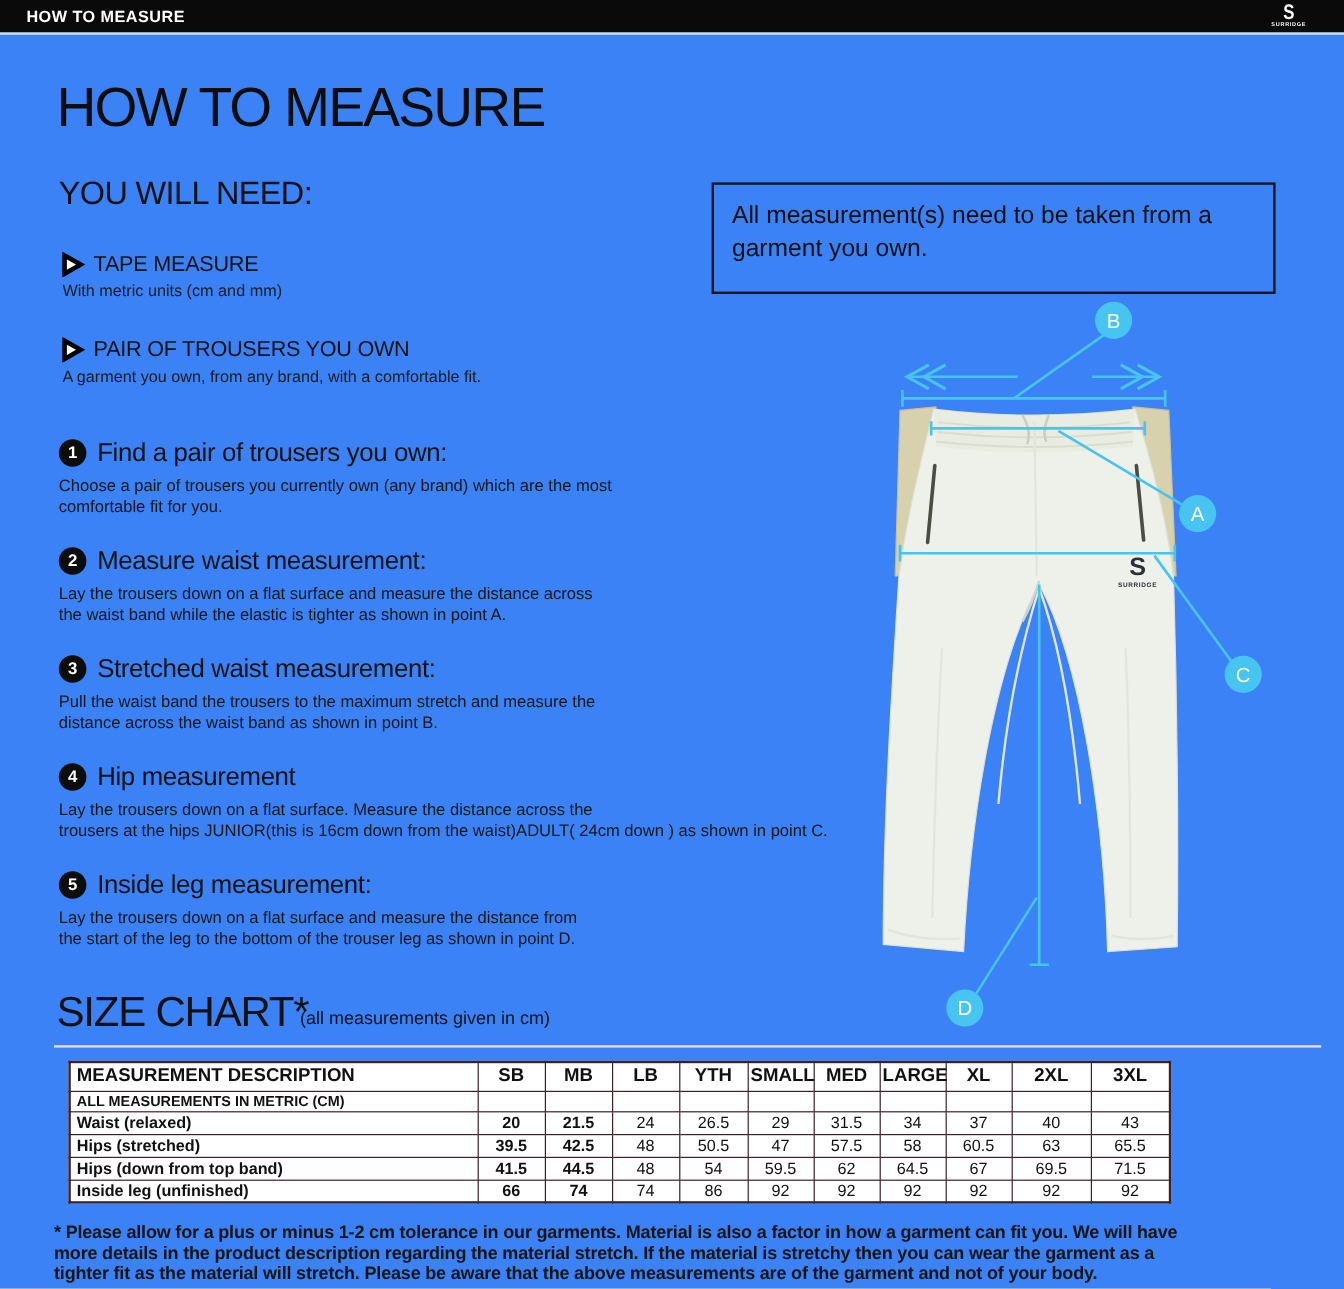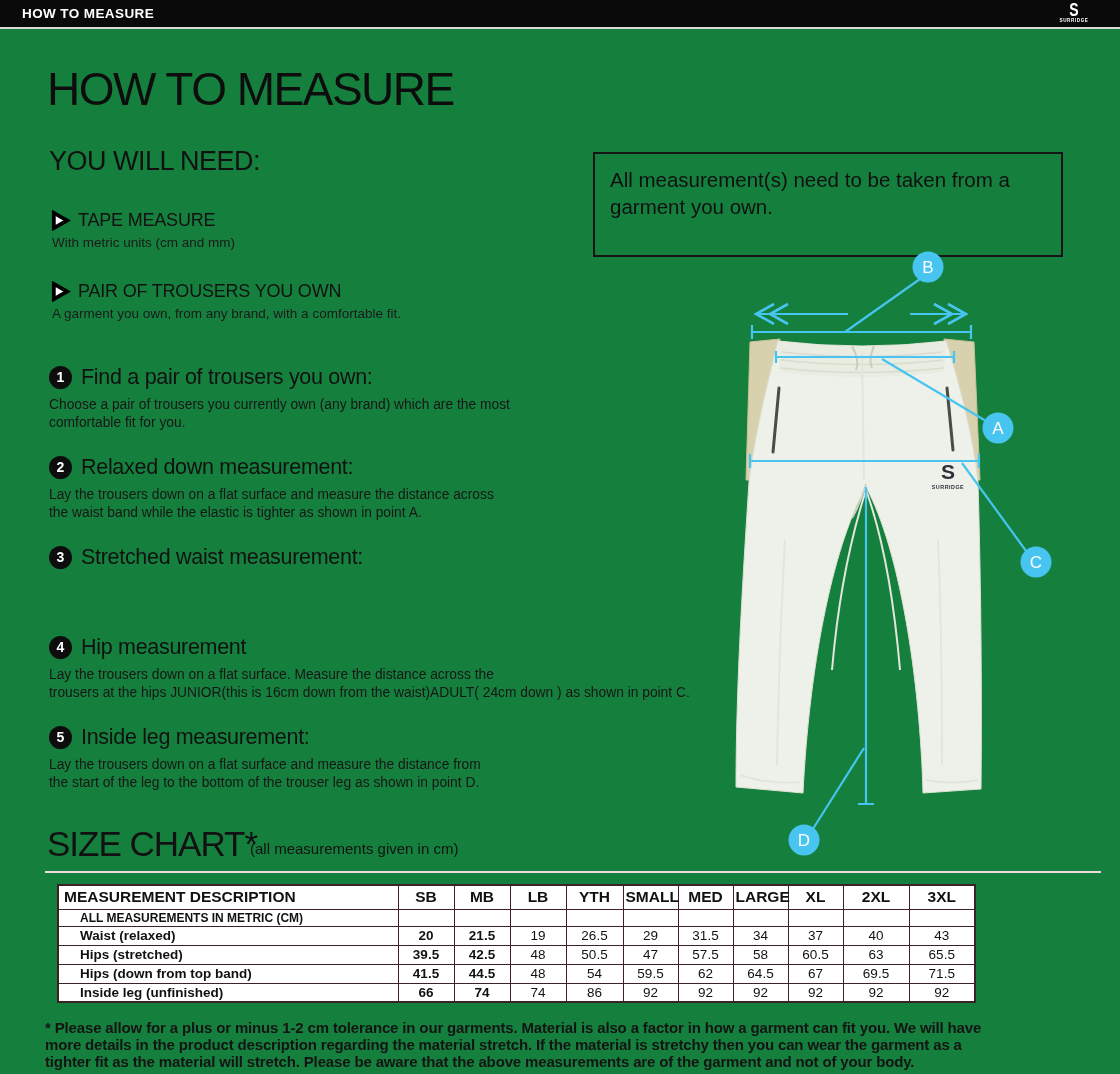--- a/index.html
+++ b/index.html
@@ -1,17 +1,17 @@
 <!DOCTYPE html>
 <html><head>
 <meta charset="utf-8">
 <style>
   * { margin:0; padding:0; box-sizing:border-box; }
   html,body { width:1120px; height:1074px; background:#fff; font-family:"Liberation Sans", sans-serif; color:#111; }
-  #page { position:relative; width:1120px; height:1074px; overflow:hidden; background:#15803d;text-decoration:underline; }
+  #page { position:relative; width:1120px; height:1074px; overflow:hidden; background:#3b82f6;text-decoration:underline; }
 
   
   .topbar { position:absolute; left:0; top:0; width:1120px; height:27px; background:#0a0a0a; }
   .topbar-title { position:absolute; left:22px; top:0; line-height:27px; color:#fff; font-size:13.5px; font-weight:bold; letter-spacing:.4px; }
   .topbar-logo { position:absolute; right:16px; top:1px; width:60px; height:25px; display:flex; flex-direction:column; align-items:center; justify-content:center; }
   .topbar-logo .s-glyph { color:#fff; font-size:14px; font-weight:bold; line-height:13px; transform:scaleY(1.25); }
   .topbar-logo .brand-word { color:#fff; font-size:4.6px; font-weight:bold; letter-spacing:.6px; margin-top:1.5px; }
   .topbar-underline { position:absolute; left:0; top:27px; width:1120px; height:2px; background:#d9d9d9; }
 
   .h1 { position:absolute; left:47px; top:62px; font-size:46px; font-weight:400; letter-spacing:-1.5px; color:#0d0d0d; }
@@ -23,36 +23,36 @@
   .need-item .desc { font-size:13.5px; margin-top:4px; margin-left:2px; color:#1a1a1a; }
   .tri-icon { width:21px; height:21px; flex:0 0 21px; }
 
   .steps { position:absolute; left:49px; top:365px; width:680px; }
   .step { position:relative; height:90px; }
   .step-head { display:flex; align-items:center; gap:9px; }
   .step-num { width:23px; height:23px; border-radius:50%; background:#0d0d0d; color:#fff; font-size:14px; font-weight:bold; text-align:center; line-height:23px; flex:0 0 23px; }
   .step-title { font-size:21.5px; font-weight:400; letter-spacing:-0.3px; }
   .step-body { margin-top:6px; font-size:13.8px; line-height:17.5px; color:#161616; white-space:nowrap; }
 
-  .note-box { position:absolute; left:593px; top:152px; width:470px; height:105px; border:2px solid #161616; padding:12px 15px; font-size:20.5px; line-height:27px; color:#101010; }
+  .note-box { position:absolute; left:593px; top:152px; width:470px; height:93px; border:2px solid #161616; padding:12px 15px; font-size:20.5px; line-height:27px; color:#101010; }
 
   .figure { position:absolute; left:690px; top:240px; width:400px; height:650px; }
 
   .size-chart-h { position:absolute; left:47px; top:824px; font-size:35px; font-weight:400; letter-spacing:-1px; }
   .size-chart-sub { position:absolute; left:250px; top:840px; font-size:15px; }
 
   .pink-rule { position:absolute; left:45px; top:871px; width:1056px; height:2px; background:#efdadd; }
 
   table.size-table { position:absolute; left:45px; top:884px; width:917px; border-collapse:collapse; table-layout:fixed; background:#fff; }
   table.size-table, table.size-table th, table.size-table td { border:1.5px solid #3c2127; }
   table.size-table { border-width:2px;margin-left:12px; }
   table.size-table th { font-size:15.5px; font-weight:bold; height:24px; text-align:center; padding:0 2px; }
   table.size-table th.desc { text-align:left; padding-left:5px; }
   table.size-table td { font-size:13.5px; height:19px; text-align:center; padding:0 2px; }
-  table.size-table td.desc { text-align:left; padding-left:21px; font-weight:bold; }
+  table.size-table td.desc { text-align:left; padding-left:5px; font-weight:bold; }
   table.size-table tr.metric td { height:17px; font-size:12px; }
   table.size-table tr.metric td.desc { font-weight:bold; }
   
   table.size-table tr.data td:nth-child(2), table.size-table tr.data td:nth-child(3) { font-weight:bold; }
 
   .footnote { position:absolute; left:45px; top:1020px; width:1060px; font-size:15px; font-weight:600; line-height:16.8px; letter-spacing:-0.15px; color:#141414; white-space:nowrap; }
 </style>
 </head>
 <body>
 
@@ -99,31 +99,35 @@
         <div class="step-title">Find a pair of trousers you own:</div>
       </div>
       <div class="step-body">
         <div>Choose a pair of trousers you currently own (any brand) which are the most</div>
         <div>comfortable fit for you.</div>
       </div>
     </div>
     <div class="step">
       <div class="step-head">
         <div class="step-num">2</div>
-        <div class="step-title">Relaxed down measurement:</div>
+        <div class="step-title">Measure waist measurement:</div>
       </div>
       <div class="step-body">
         <div>Lay the trousers down on a flat surface and measure the distance across</div>
         <div>the waist band while the elastic is tighter as shown in point A.</div>
       </div>
     </div>
     <div class="step">
       <div class="step-head">
         <div class="step-num">3</div>
         <div class="step-title">Stretched waist measurement:</div>
+      </div>
+      <div class="step-body">
+        <div>Pull the waist band the trousers to the maximum stretch and measure the</div>
+        <div>distance across the waist band as shown in point B.</div>
       </div>
     </div>
     <div class="step">
       <div class="step-head">
         <div class="step-num">4</div>
         <div class="step-title">Hip measurement</div>
       </div>
       <div class="step-body">
         <div>Lay the trousers down on a flat surface. Measure the distance across the</div>
         <div>trousers at the hips JUNIOR(this is 16cm down from the waist)ADULT( 24cm down ) as shown in point C.</div>
@@ -254,21 +258,21 @@
           <td></td>
           <td></td>
           <td></td>
           <td></td>
           <td></td>
         </tr>
         <tr class="data">
           <td class="desc">Waist (relaxed)</td>
           <td>20</td>
           <td>21.5</td>
-          <td>19</td>
+          <td>24</td>
           <td>26.5</td>
           <td>29</td>
           <td>31.5</td>
           <td>34</td>
           <td>37</td>
           <td>40</td>
           <td>43</td>
         </tr>
         <tr class="data">
           <td class="desc">Hips (stretched)</td>

